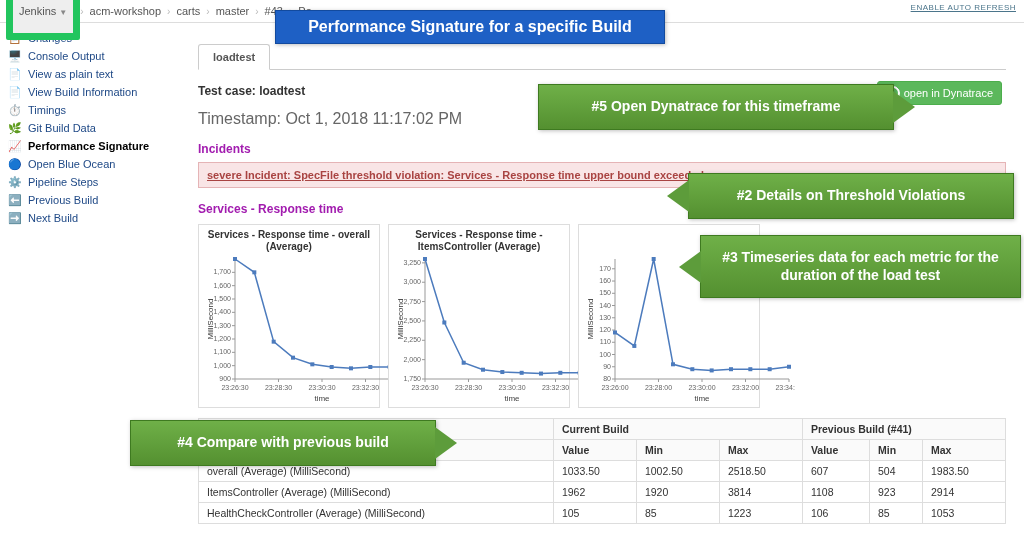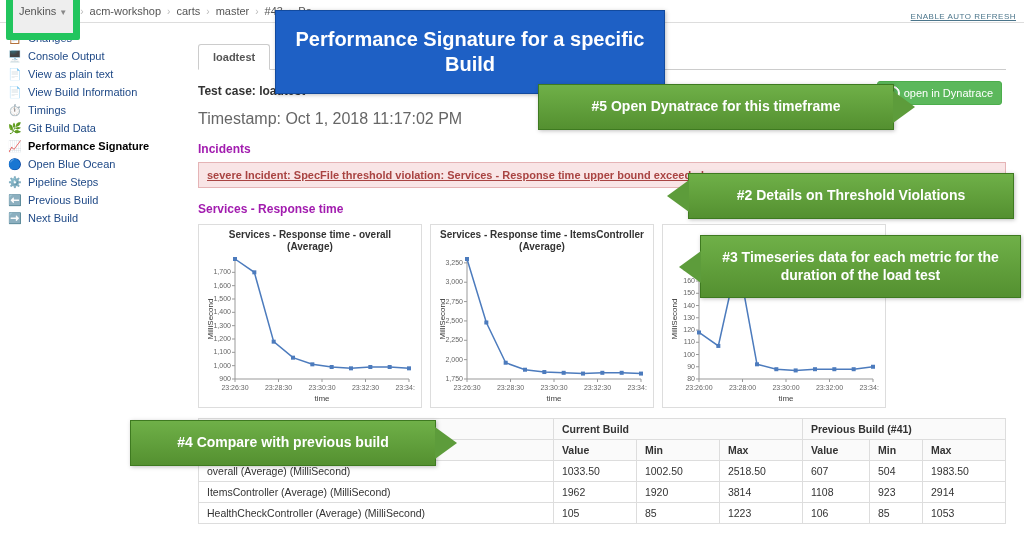--- a/index.html
+++ b/index.html
@@ -33,21 +33,21 @@
     border: 7px solid #22c55e;
     border-radius: 2px;
     padding: 16px 6px;
     margin-left: 6px;
   }
   .crumb .caret { font-size: 8px; margin-left: 3px; color: #888; }
   .crumb-sep { color: #bbb; font-size: 10px; }
   .auto-refresh {
     position: absolute;
     right: 8px;
-    top: 12px;
+    top: 3px;
     font-size: 8px;
     color: #4b758b;
     text-decoration: underline;
     cursor: pointer;
     letter-spacing: 0.5px;
   }
 
   
   .main {
     display: flex;
@@ -163,21 +163,21 @@
   }
 
   
   .chart-row {
     display: flex;
     gap: 8px;
     margin-top: 8px;
   }
   .chart-card {
     border: 1px solid #ddd;
-    width: 224px;
+    width: 182px;
     padding: 4px 6px 2px 6px;
     box-sizing: border-box;
     background: #fff;
   }
   .chart-title {
     text-align: center;
     font-size: 10px;
     font-weight: bold;
     line-height: 1.2;
     min-height: 26px;
@@ -248,22 +248,22 @@
     transform: translateY(-50%);
   }
   .callout.arrow-right::after {
     left: 100%;
     border-left: 22px solid #5d9c3b;
     transform: translateY(-50%);
   }
   .callout.blue {
     background: #1e60c5;
     border-color: #124a9e;
-    font-size: 20px;
-    padding: 16px 14px;
+    font-size: 16px;
+    padding: 6px 14px;
     text-align: center;
   }
   #cl-title { top: 10px; left: 275px; width: 360px; }
 
 </style>
 </head>
 <body>
 
 <div class="crumb-bar">
   <span class="crumb home">

